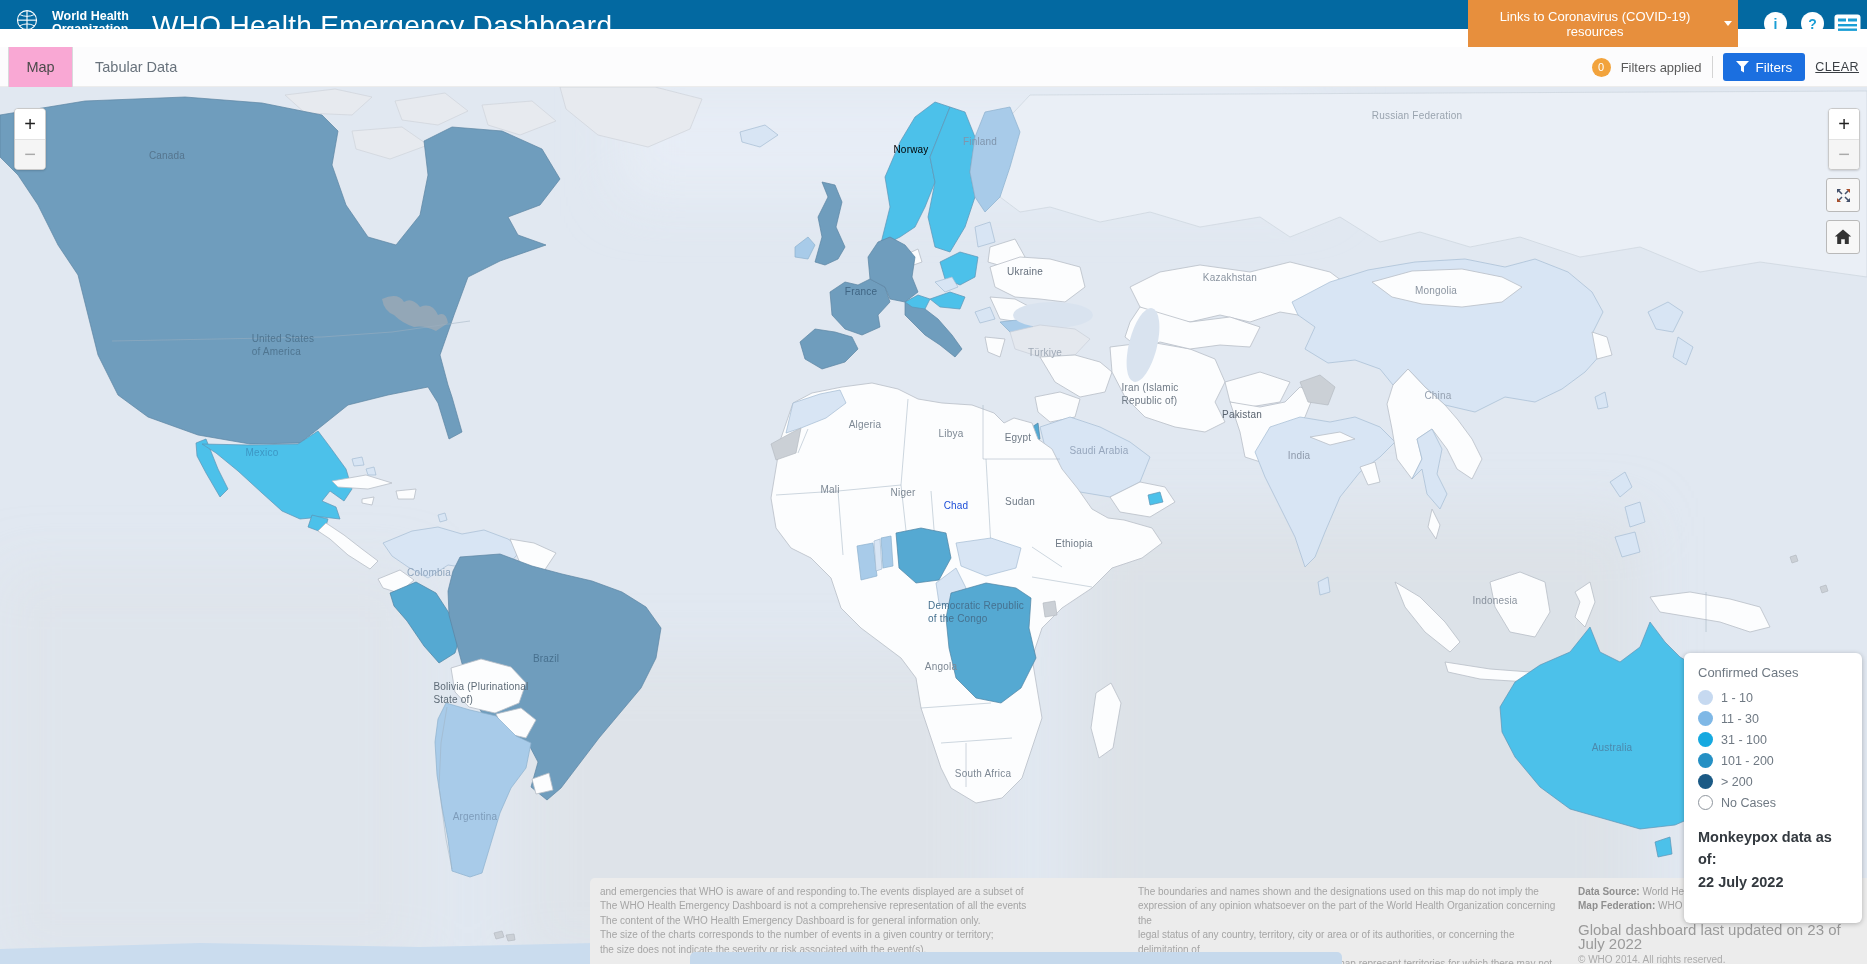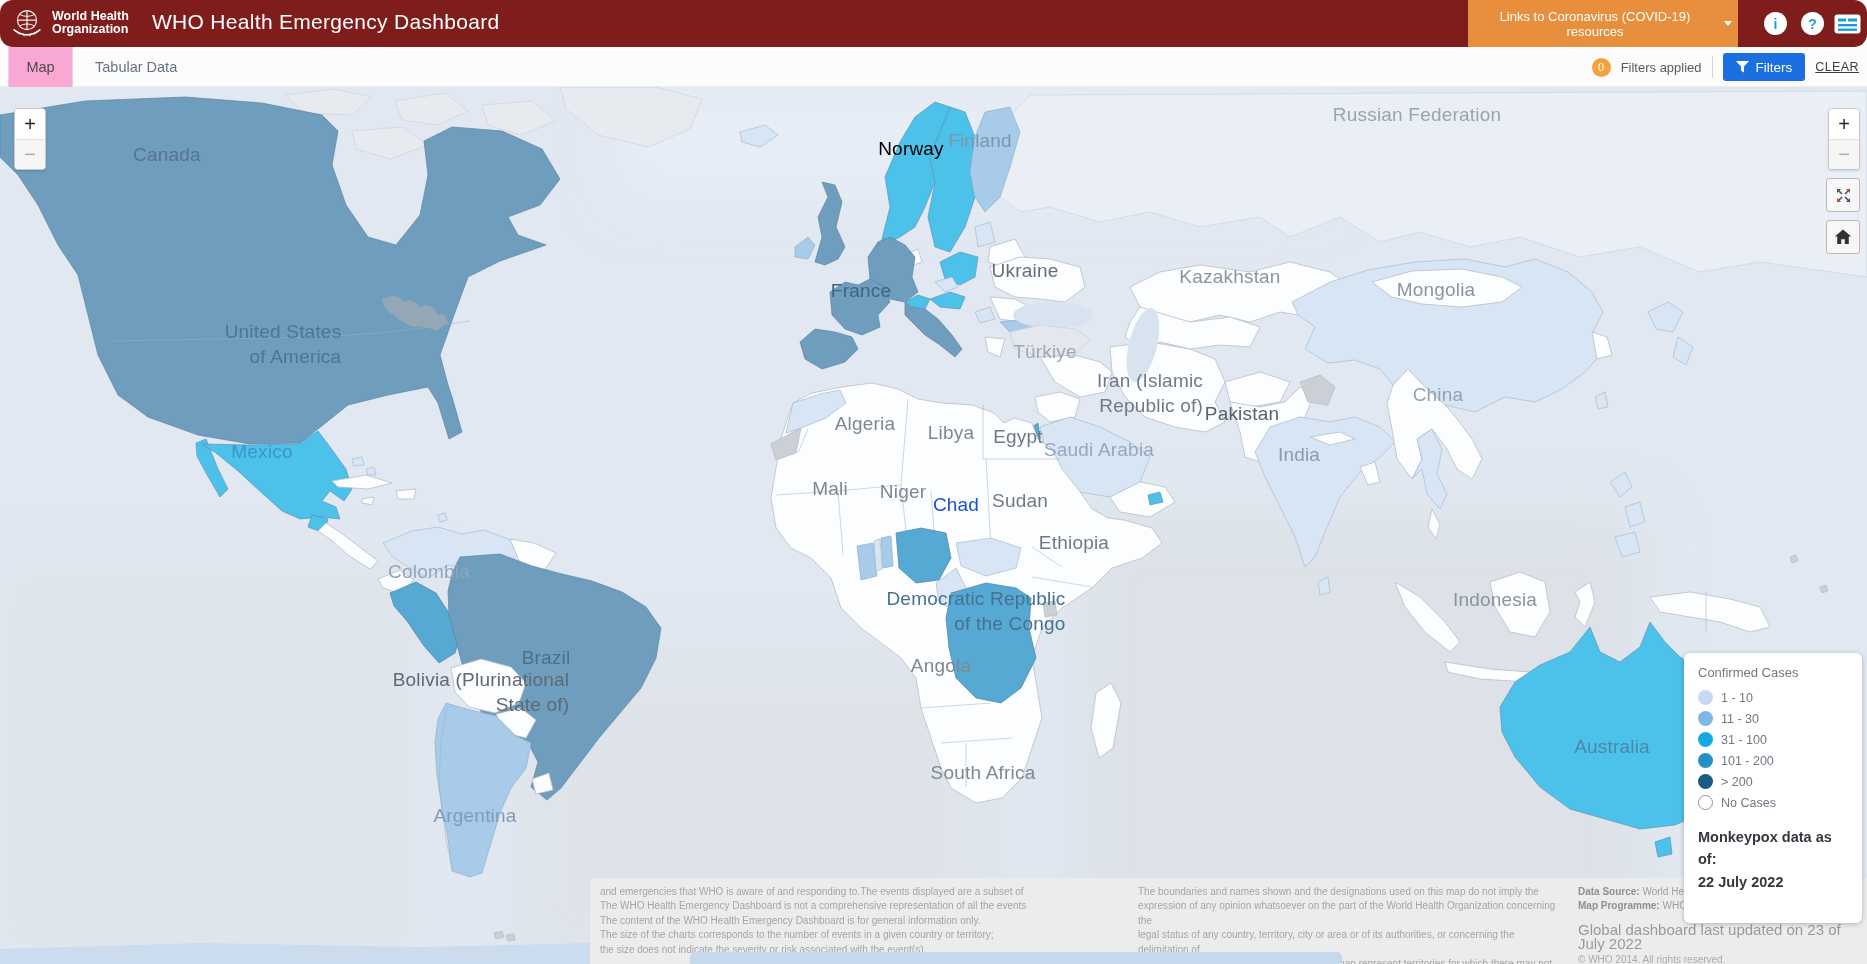--- a/index.html
+++ b/index.html
@@ -1,22 +1,22 @@
 <!DOCTYPE html>
 <html><head>
 <meta charset="utf-8">
 <style>
   html,body{margin:0;padding:0;background:#fff;font-family:"Liberation Sans",sans-serif;}
   #app{position:relative;width:1867px;height:964px;overflow:hidden;background:#fff;}
 
   
-  #header{position:absolute;top:0;left:0;width:1867px;height:47px;background:#7f1d1d;border-radius:13px;}
+  #header{position:absolute;top:0;left:0;width:1867px;height:29px;background:#0369a1;}
   #logo{position:absolute;left:8px;top:4px;display:flex;align-items:center;cursor:pointer;}
   #logo-text{color:#fff;font-weight:bold;font-size:12.5px;line-height:13px;margin-left:6px;}
-  #page-title{position:absolute;left:152px;top:10px;color:#fff;font-size:21px;font-weight:400;letter-spacing:.3px;}
+  #page-title{position:absolute;left:152px;top:10px;color:#fff;font-size:28px;font-weight:400;letter-spacing:.3px;}
   #covid-btn{position:absolute;left:1468px;top:0;height:47px;width:270px;background:#e78f3d;border:none;color:#fff;
     font-size:13px;font-family:inherit;display:flex;align-items:center;justify-content:center;gap:8px;cursor:pointer;}
   .caret{width:0;height:0;border-left:4px solid transparent;border-right:4px solid transparent;border-top:5px solid #fff;}
   .hdr-ico{position:absolute;top:12px;width:23px;height:23px;border-radius:50%;background:#fff;color:#1a9ed5;
     font-weight:bold;font-size:14px;display:flex;align-items:center;justify-content:center;cursor:pointer;}
 
   
   #toolbar{position:absolute;top:47px;left:0;width:1867px;height:40px;background:#fcfcfd;border-bottom:1px solid #ececec;box-sizing:border-box;}
   #tab-map{position:absolute;left:8px;top:0;height:40px;width:63px;background:#f9a8d4;border-left:1px solid #d8dadc;border-right:1px solid #d8dadc;
     display:flex;align-items:center;justify-content:center;font-size:14.5px;color:#4a4a4a;cursor:pointer;}
@@ -26,21 +26,21 @@
   #filters-applied{font-size:13px;color:#5a5a5a;}
   .vdiv{width:1px;height:22px;background:#d4d4d4;}
   #filters-btn{height:28px;background:#1b6fe0;border:none;border-radius:3px;color:#fff;font-size:13.5px;font-family:inherit;
     display:flex;align-items:center;gap:7px;padding:0 13px;cursor:pointer;}
   #clear-link{font-size:12.5px;color:#3a3f44;text-decoration:underline;letter-spacing:.4px;cursor:pointer;}
 
   
   #map{position:absolute;top:87px;left:0;width:1867px;height:877px;background:#e1e8f1;overflow:hidden;}
   #world-svg{position:absolute;top:0;left:0;}
   #map-labels{position:absolute;top:0;left:0;width:100%;height:100%;pointer-events:none;}
-  .map-label{position:absolute;transform:translate(-50%,-50%);font-size:19px;line-height:1.3;text-align:right;white-space:nowrap;letter-spacing:.2px;}
+  .map-label{position:absolute;transform:translate(-50%,-50%);font-size:10px;line-height:1.3;text-align:left;white-space:nowrap;letter-spacing:.2px;}
 
   .zoombox{position:absolute;width:30px;background:#fff;border:1px solid #c9c9c9;border-radius:4px;overflow:hidden;box-shadow:0 1px 2px rgba(0,0,0,.15);}
   .zbtn{width:30px;height:30px;display:flex;align-items:center;justify-content:center;font-size:20px;color:#222;cursor:pointer;background:#fff;border:none;font-family:inherit;}
   .zbtn.dis{color:#aaa;background:#f5f5f5;border-top:1px solid #e3e3e3;}
   #zoom-left{left:14px;top:21px;}
   #zoom-right{right:7px;top:21px;}
   .sqbtn{position:absolute;right:7px;width:32px;height:32px;background:#f7f7f7;border:1px solid #b9b9b9;border-radius:3px;
     display:flex;align-items:center;justify-content:center;cursor:pointer;}
   #fullscreen-btn{top:91px;}
   #home-btn{top:133px;}
@@ -459,20 +459,20 @@
           <div>the size does not indicate the severity or risk associated with the event(s).</div>
         </div>
       <div class="disc" id="disc2">
           <div>The boundaries and names shown and the designations used on this map do not imply the</div>
           <div>expression of any opinion whatsoever on the part of the World Health Organization concerning the</div>
           <div>legal status of any country, territory, city or area or of its authorities, or concerning the delimitation of</div>
           <div>its frontiers or boundaries.Grey areas on the map represent territories for which there may not yet be</div>
         </div>
       <div id="credits">
         <div><b>Data Source:</b><span> World Health Organization (WHO)</span></div>
-        <div><b>Map Programme:</b><span> WHO Health Emergencies Programme</span></div>
+        <div><b>Map Federation:</b><span> WHO Health Emergencies Programme</span></div>
         <div id="last-updated">Global dashboard last updated on 23 of July 2022</div>
         <div id="copyright">© WHO 2014. All rights reserved.</div>
       </div>
     </div>
     <div id="antarctica-band"></div>
   </div>
 </div>
 
 </body></html>

